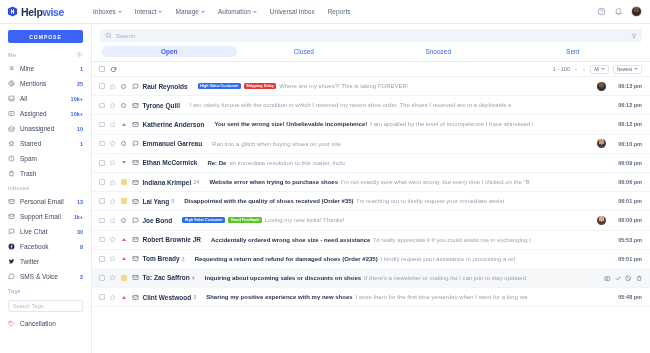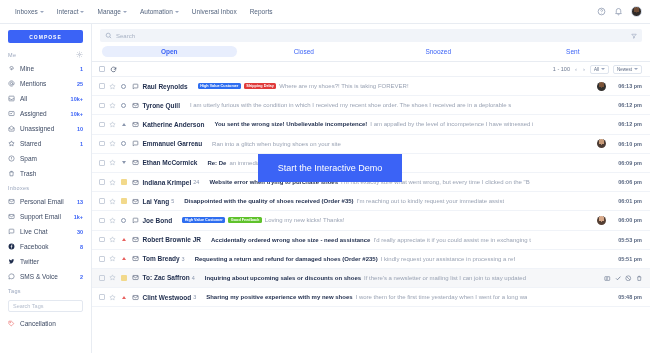--- a/index.html
+++ b/index.html
@@ -176,20 +176,29 @@
     font-size: 9px; cursor: pointer; z-index: 20;
   }
   svg { display: block; width: 100%; height: 100%; }
 </style>
 </head>
 <body>
 
 <div class="app">
 
   <div class="topbar">
+    <div class="brand">
+      <span class="brand-mark">
+        <svg viewBox="0 0 24 24">
+            <path d="M12 1 L22 6 V18 L12 23 L2 18 V6 Z" fill="#2b4bd8"></path>
+            <path d="M8.5 7h2.2v3.2h2.6V7h2.2v10h-2.2v-3.6h-2.6V17H8.5z" fill="#fff"></path>
+          </svg>
+      </span>
+      <span class="brand-text"><span class="b1">Help</span><span class="b2">wise</span></span>
+    </div>
     <div class="topnav">
       <div class="topnav-item">
           <span>Inboxes</span>
           <i class="caret-sm"></i>
         </div>
       <div class="topnav-item">
           <span>Interact</span>
           <i class="caret-sm"></i>
         </div>
       <div class="topnav-item">
@@ -754,14 +763,13 @@
             <span class="r-mid">
               <span class="r-subj">Sharing my positive experience with my new shoes</span>
               <span class="r-prev">I wore them for the first time yesterday when I went for a long wa</span>
             </span>
             <span class="r-time">05:48 pm</span>
           </div>
         </div>
     </div>
   </div>
 
-  <div class="demo-btn">Start the Interactive Demo</div>
 </div>
 
 </body></html>

